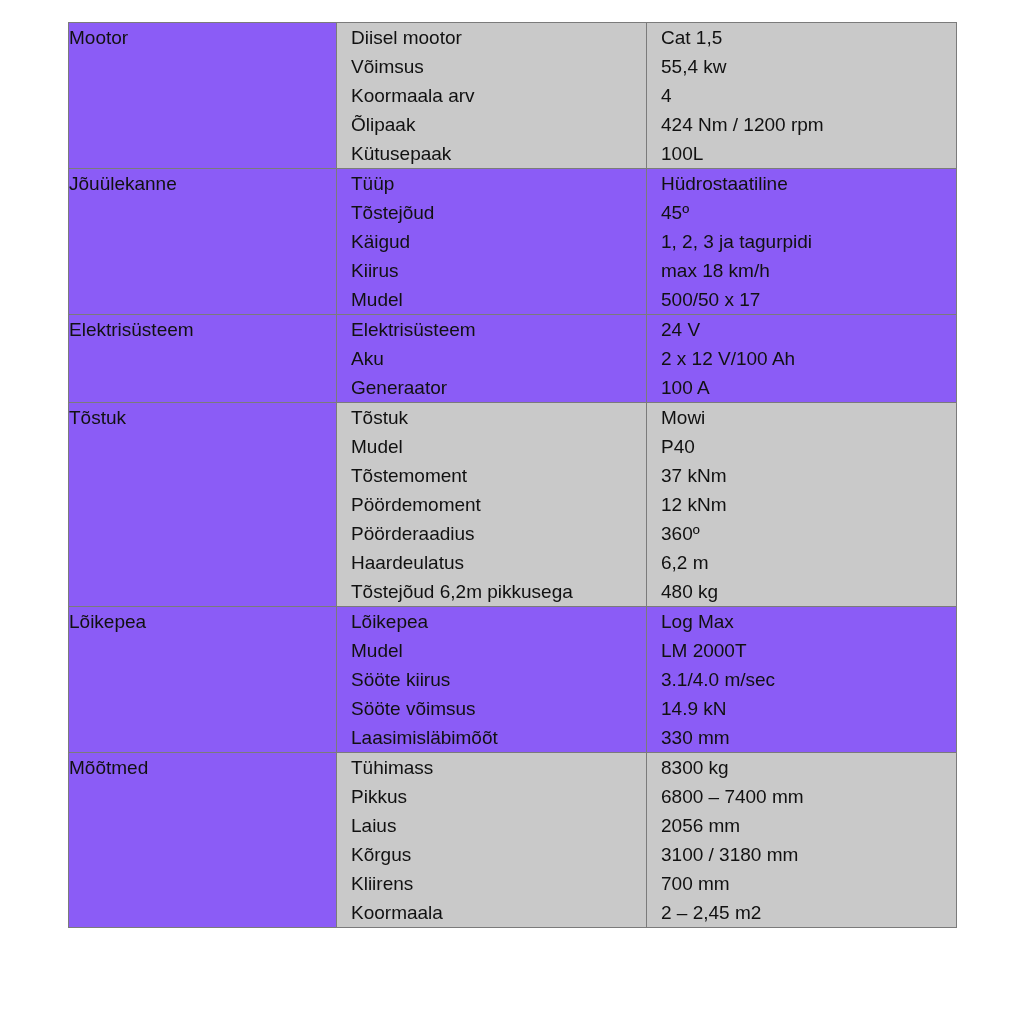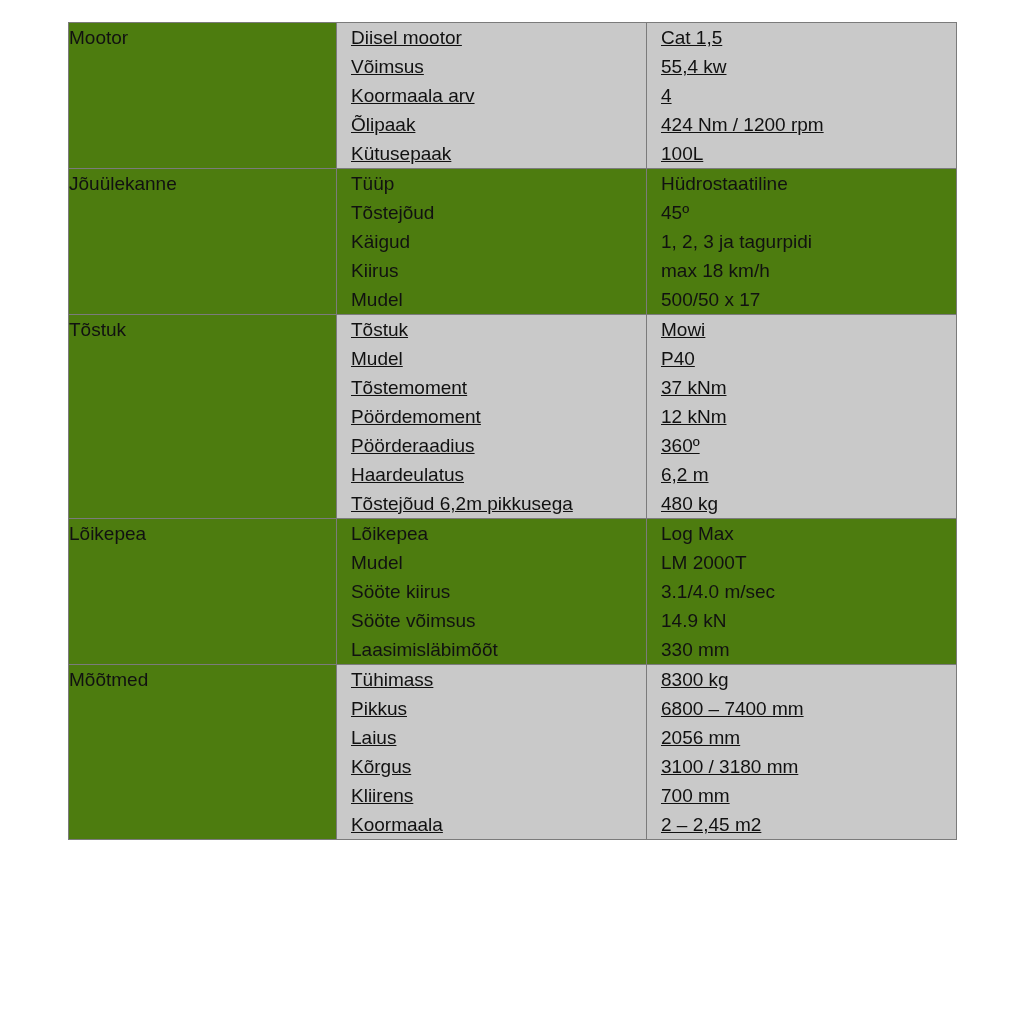--- a/index.html
+++ b/index.html
@@ -27,35 +27,34 @@
     table-layout: fixed;
   }
   table.spec col.c1 { width: 268px; }
   table.spec col.c2 { width: 310px; }
   table.spec col.c3 { width: 310px; }
 
   table.spec td {
     border: 1px solid #7b7b7b;
     vertical-align: top;
     padding: 0;
-    background: #4d7c0f;
+    background: #8b5cf6;
   }
   td.group-name {
     background: #c9c9c9;
     padding: 8px 0 9px 14px;
     font-size: 19px;
     line-height: 29px;
     white-space: nowrap;
   }
   td.rows-cell {
     padding: 8px 0 9px 0;
   }
   td.rows-cell.shaded {
     background: #c9c9c9;
-    text-decoration: underline;
   }
   .row-line {
     font-size: 19px;
     line-height: 29px;
     padding: 0 8px 0 14px;
     white-space: nowrap;
     overflow: hidden;
     text-overflow: clip;
   }
 </style>
@@ -95,20 +94,33 @@
             <div class="row-line">Käigud</div>
             <div class="row-line">Kiirus</div>
             <div class="row-line">Mudel</div>
           </td>
           <td class="rows-cell">
             <div class="row-line">Hüdrostaatiline</div>
             <div class="row-line">45º</div>
             <div class="row-line">1, 2, 3 ja tagurpidi</div>
             <div class="row-line">max 18 km/h</div>
             <div class="row-line">500/50 x 17</div>
+          </td>
+        </tr>
+        <tr>
+          <td class="group-name">Elektrisüsteem</td>
+          <td class="rows-cell">
+            <div class="row-line">Elektrisüsteem</div>
+            <div class="row-line">Aku</div>
+            <div class="row-line">Generaator</div>
+          </td>
+          <td class="rows-cell">
+            <div class="row-line">24 V</div>
+            <div class="row-line">2 x 12 V/100 Ah</div>
+            <div class="row-line">100 A</div>
           </td>
         </tr>
         <tr>
           <td class="group-name">Tõstuk</td>
           <td class="rows-cell shaded">
             <div class="row-line">Tõstuk</div>
             <div class="row-line">Mudel</div>
             <div class="row-line">Tõstemoment</div>
             <div class="row-line">Pöördemoment</div>
             <div class="row-line">Pöörderaadius</div>

